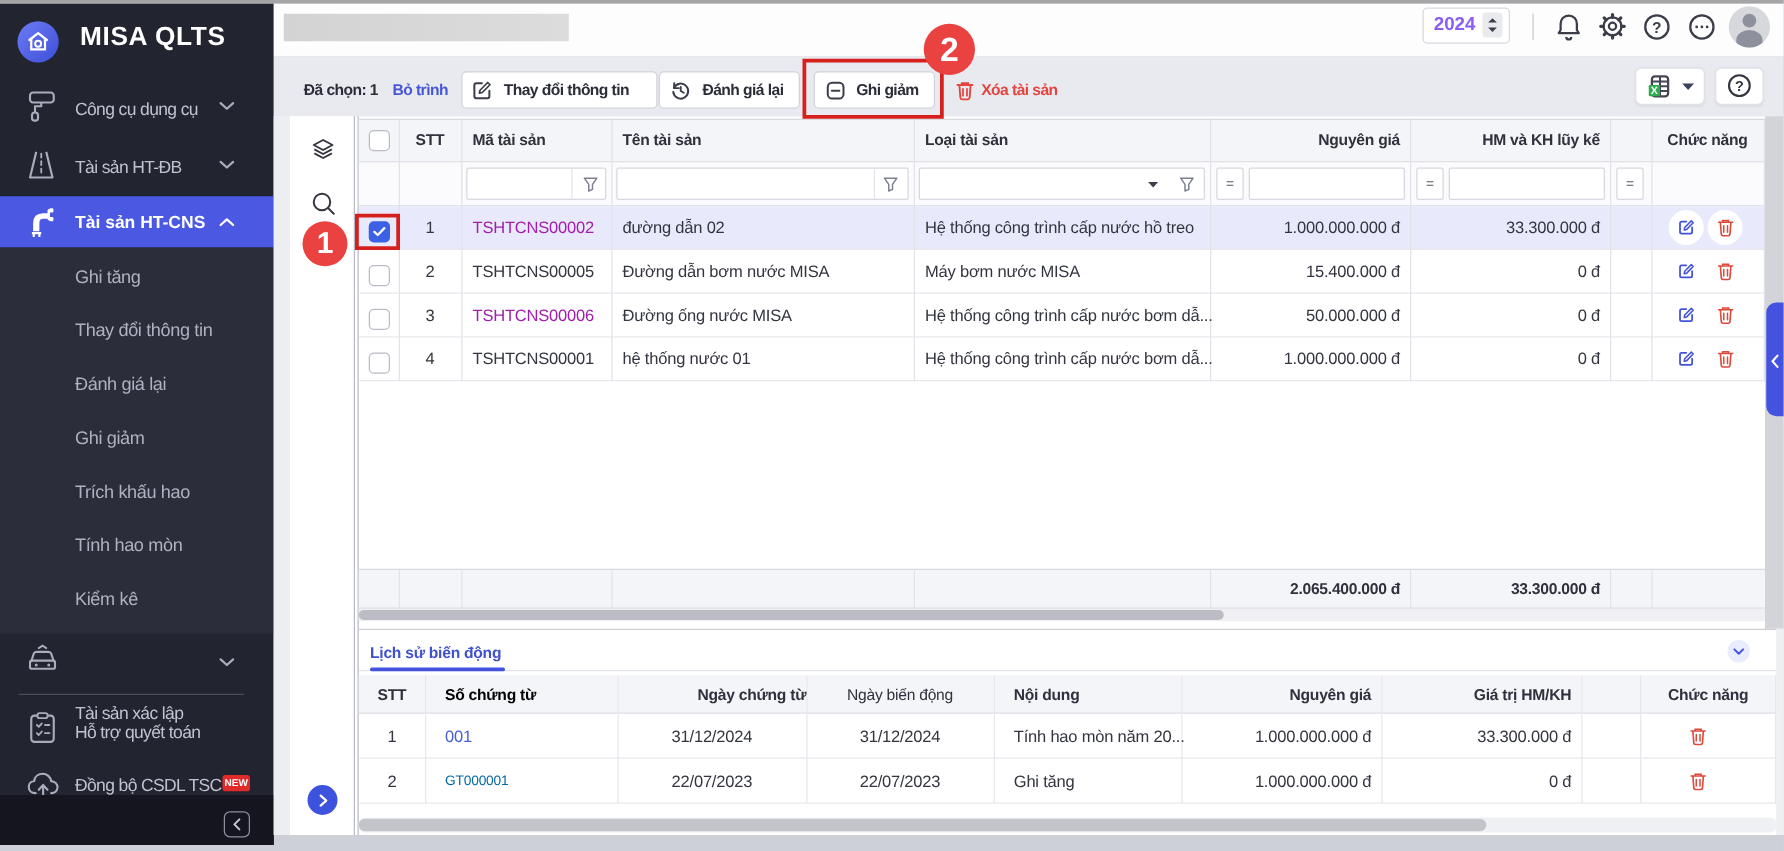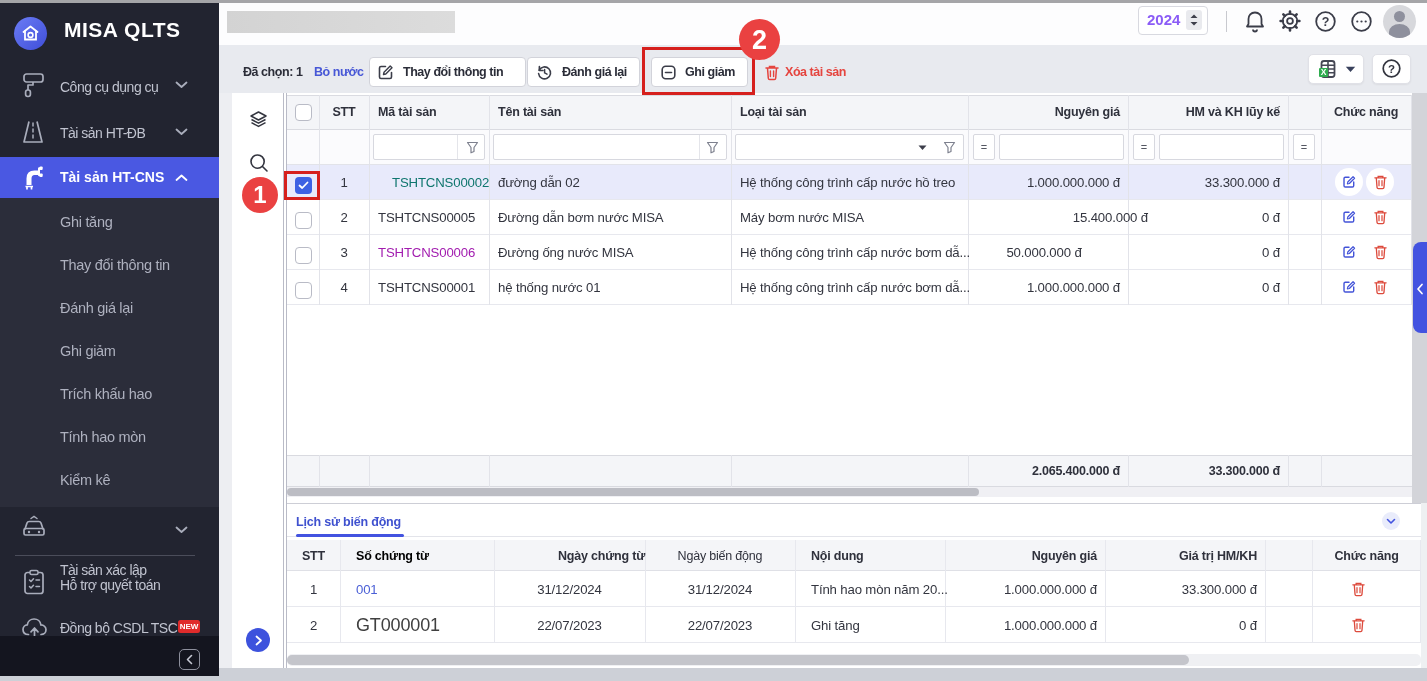--- a/index.html
+++ b/index.html
@@ -142,21 +142,21 @@
     </svg>
 
     <div class="abs" style="left:1164px;top:2px;width:33px;height:33px;border-radius:50%;background:#d7d8dc;overflow:hidden;">
       <div class="abs" style="left:11px;top:6px;width:11px;height:11px;border-radius:50%;background:#8e909d;"></div>
       <div class="abs" style="left:6px;top:19px;width:21px;height:16px;border-radius:50% 50% 0 0;background:#8e909d;"></div>
     </div>
   </div>
 
   <div class="abs" style="left:219px;top:45px;width:1208px;height:48px;background:#e8eaef;">
     <div class="abs" style="left:24px;top:27px;transform:translateY(-50%);font-size:12.5px;font-weight:bold;letter-spacing:-0.45px;color:#2b2d38;">Đã chọn: 1</div>
-    <div class="abs" style="left:95px;top:27px;transform:translateY(-50%);font-size:12.5px;font-weight:bold;letter-spacing:-0.45px;color:#4757d6;">Bỏ nước</div>
+    <div class="abs" style="left:95px;top:27px;transform:translateY(-50%);font-size:12.5px;font-weight:bold;letter-spacing:-0.45px;color:#4757d6;">Bỏ trình</div>
 
     <div class="abs" style="left:150px;top:12px;width:157px;height:30px;background:#fff;border:1px solid #d2d3da;border-radius:4px;"></div>
     <svg class="abs" style="left:158px;top:19px;" width="17" height="17" viewBox="0 0 17 17">
       <path d="M8.5 2.5 L4 2.5 Q2.5 2.5 2.5 4 L2.5 13 Q2.5 14.5 4 14.5 L13 14.5 Q14.5 14.5 14.5 13 L14.5 8.5" fill="none" stroke="#3b3d49" stroke-width="1.6" stroke-linecap="round"></path>
       <path d="M6.5 10.5 L7 8.2 L13.2 2 L15 3.8 L8.8 10 Z" fill="none" stroke="#3b3d49" stroke-width="1.4" stroke-linejoin="round"></path>
     </svg>
     <div class="abs" style="left:184px;top:27px;transform:translateY(-50%);font-size:12.5px;font-weight:bold;letter-spacing:-0.45px;color:#2b2d38;">Thay đổi thông tin</div>
 
     <div class="abs" style="left:308px;top:12px;width:113px;height:30px;background:#fff;border:1px solid #d2d3da;border-radius:4px;"></div>
     <svg class="abs" style="left:317px;top:19px;" width="17" height="17" viewBox="0 0 17 17">
@@ -277,42 +277,42 @@
     <div class="abs" style="left:712px;top:39px;width:125px;height:26px;background:#fff;border:1px solid #d7d8df;border-radius:2px;"></div>
     <div class="abs" style="left:846px;top:39px;width:22px;height:26px;background:#fff;border:1px solid #d7d8df;border-radius:2px;font-size:11px;color:#555863;text-align:center;line-height:24px;">=</div>
     <div class="abs" style="left:872px;top:39px;width:125px;height:26px;background:#fff;border:1px solid #d7d8df;border-radius:2px;"></div>
     <div class="abs" style="left:1006px;top:39px;width:22px;height:26px;background:#fff;border:1px solid #d7d8df;border-radius:2px;font-size:11px;color:#555863;text-align:center;line-height:24px;">=</div>
 
     <div class="abs" style="left:8px;top:82px;width:17px;height:17px;background:#3d61e3;border-radius:4px;"></div>
     <svg class="abs" style="left:11px;top:86px;" width="11" height="9" viewBox="0 0 11 9">
         <path d="M1.5 4.5 L4.2 7 L9.5 1.5" fill="none" stroke="#fff" stroke-width="1.8" stroke-linecap="round" stroke-linejoin="round"></path>
       </svg>
     <div class="abs" style="left:42px;top:87px;transform:translateY(-50%);width:30px;text-align:center;font-size:13.2px;letter-spacing:-0.15px;color:#33353f;">1</div>
-    <div class="abs" style="left:91px;top:87px;transform:translateY(-50%);font-size:13.2px;letter-spacing:-0.15px;color:#0f766e;margin-left:14px;">TSHTCNS00002</div>
+    <div class="abs" style="left:91px;top:87px;transform:translateY(-50%);font-size:13.2px;letter-spacing:-0.15px;color:#a21caf;">TSHTCNS00002</div>
     <div class="abs" style="left:211px;top:87px;transform:translateY(-50%);font-size:13.2px;letter-spacing:-0.15px;color:#33353f;">đường dẫn 02</div>
     <div class="abs" style="left:453px;top:87px;transform:translateY(-50%);font-size:13.2px;letter-spacing:-0.15px;color:#33353f;">Hệ thống công trình cấp nước hồ treo</div>
     <div class="abs" style="left:681px;top:87px;transform:translateY(-50%);width:152px;text-align:right;font-size:13.2px;letter-spacing:-0.15px;color:#33353f;">1.000.000.000 đ</div>
     <div class="abs" style="left:841px;top:87px;transform:translateY(-50%);width:152px;text-align:right;font-size:13.2px;letter-spacing:-0.15px;color:#33353f;">33.300.000 đ</div>
     <div class="abs" style="left:1048px;top:73px;width:28px;height:28px;border-radius:50%;background:#fff;"></div>
     <div class="abs" style="left:1079px;top:73px;width:28px;height:28px;border-radius:50%;background:#fff;"></div>
 
     <div class="abs" style="left:8px;top:117px;width:17px;height:17px;background:#fff;border:1.4px solid #b9bbc6;border-radius:4px;"></div>
     <div class="abs" style="left:42px;top:122px;transform:translateY(-50%);width:30px;text-align:center;font-size:13.2px;letter-spacing:-0.15px;color:#33353f;">2</div>
     <div class="abs" style="left:91px;top:122px;transform:translateY(-50%);font-size:13.2px;letter-spacing:-0.15px;color:#33353f;">TSHTCNS00005</div>
     <div class="abs" style="left:211px;top:122px;transform:translateY(-50%);font-size:13.2px;letter-spacing:-0.15px;color:#33353f;">Đường dẫn bơm nước MISA</div>
     <div class="abs" style="left:453px;top:122px;transform:translateY(-50%);font-size:13.2px;letter-spacing:-0.15px;color:#33353f;">Máy bơm nước MISA</div>
-    <div class="abs" style="left:681px;top:122px;transform:translateY(-50%);width:180px;text-align:right;font-size:13.2px;letter-spacing:-0.15px;color:#33353f;">15.400.000 đ</div>
+    <div class="abs" style="left:681px;top:122px;transform:translateY(-50%);width:152px;text-align:right;font-size:13.2px;letter-spacing:-0.15px;color:#33353f;">15.400.000 đ</div>
     <div class="abs" style="left:841px;top:122px;transform:translateY(-50%);width:152px;text-align:right;font-size:13.2px;letter-spacing:-0.15px;color:#33353f;">0 đ</div>
 
     <div class="abs" style="left:8px;top:152px;width:17px;height:17px;background:#fff;border:1.4px solid #b9bbc6;border-radius:4px;"></div>
     <div class="abs" style="left:42px;top:157px;transform:translateY(-50%);width:30px;text-align:center;font-size:13.2px;letter-spacing:-0.15px;color:#33353f;">3</div>
     <div class="abs" style="left:91px;top:157px;transform:translateY(-50%);font-size:13.2px;letter-spacing:-0.15px;color:#a21caf;">TSHTCNS00006</div>
     <div class="abs" style="left:211px;top:157px;transform:translateY(-50%);font-size:13.2px;letter-spacing:-0.15px;color:#33353f;">Đường ống nước MISA</div>
     <div class="abs" style="left:453px;top:157px;transform:translateY(-50%);font-size:13.2px;letter-spacing:-0.15px;color:#33353f;">Hệ thống công trình cấp nước bơm dẫ...</div>
-    <div class="abs" style="left:681px;top:157px;transform:translateY(-50%);width:152px;text-align:center;font-size:13.2px;letter-spacing:-0.15px;color:#33353f;">50.000.000 đ</div>
+    <div class="abs" style="left:681px;top:157px;transform:translateY(-50%);width:152px;text-align:right;font-size:13.2px;letter-spacing:-0.15px;color:#33353f;">50.000.000 đ</div>
     <div class="abs" style="left:841px;top:157px;transform:translateY(-50%);width:152px;text-align:right;font-size:13.2px;letter-spacing:-0.15px;color:#33353f;">0 đ</div>
 
     <div class="abs" style="left:8px;top:187px;width:17px;height:17px;background:#fff;border:1.4px solid #b9bbc6;border-radius:4px;"></div>
     <div class="abs" style="left:42px;top:192px;transform:translateY(-50%);width:30px;text-align:center;font-size:13.2px;letter-spacing:-0.15px;color:#33353f;">4</div>
     <div class="abs" style="left:91px;top:192px;transform:translateY(-50%);font-size:13.2px;letter-spacing:-0.15px;color:#33353f;">TSHTCNS00001</div>
     <div class="abs" style="left:211px;top:192px;transform:translateY(-50%);font-size:13.2px;letter-spacing:-0.15px;color:#33353f;">hệ thống nước 01</div>
     <div class="abs" style="left:453px;top:192px;transform:translateY(-50%);font-size:13.2px;letter-spacing:-0.15px;color:#33353f;">Hệ thống công trình cấp nước bơm dẫ...</div>
     <div class="abs" style="left:681px;top:192px;transform:translateY(-50%);width:152px;text-align:right;font-size:13.2px;letter-spacing:-0.15px;color:#33353f;">1.000.000.000 đ</div>
     <div class="abs" style="left:841px;top:192px;transform:translateY(-50%);width:152px;text-align:right;font-size:13.2px;letter-spacing:-0.15px;color:#33353f;">0 đ</div>
 
@@ -404,21 +404,21 @@
     <div class="abs" style="left:358px;top:86px;transform:translateY(-50%);width:150px;text-align:center;font-size:13.2px;letter-spacing:-0.15px;color:#33353f;">31/12/2024</div>
     <div class="abs" style="left:524px;top:86px;transform:translateY(-50%);font-size:13.2px;letter-spacing:-0.15px;color:#33353f;">Tính hao mòn năm 20...</div>
     <div class="abs" style="left:658px;top:86px;transform:translateY(-50%);width:152px;text-align:right;font-size:13.2px;letter-spacing:-0.15px;color:#33353f;">1.000.000.000 đ</div>
     <div class="abs" style="left:818px;top:86px;transform:translateY(-50%);width:152px;text-align:right;font-size:13.2px;letter-spacing:-0.15px;color:#33353f;">33.300.000 đ</div>
     <svg class="abs" style="left:1064px;top:78px;" width="15" height="16" viewBox="0 0 16 17">
         <path d="M2 4 h12 M5.5 4 V2.5 h5 V4 M3.5 4 l0.8 10.2 q0.1 1.3 1.4 1.3 h4.6 q1.3 0 1.4 -1.3 L12.5 4" fill="none" stroke="#dd4a3c" stroke-width="1.4" stroke-linecap="round"></path>
         <path d="M6.4 7 v5.5 M9.6 7 v5.5" stroke="#dd4a3c" stroke-width="1.3" stroke-linecap="round"></path>
       </svg>
 
     <div class="abs" style="left:0px;top:122px;transform:translateY(-50%);width:53px;text-align:center;font-size:13.2px;letter-spacing:-0.15px;color:#33353f;">2</div>
-    <div class="abs" style="left:69px;top:122px;transform:translateY(-50%);font-size:18px;letter-spacing:-0.15px;color:#404040;">GT000001</div>
+    <div class="abs" style="left:69px;top:122px;transform:translateY(-50%);font-size:11px;letter-spacing:-0.15px;color:#0369a1;">GT000001</div>
     <div class="abs" style="left:207px;top:122px;transform:translateY(-50%);width:151px;text-align:center;font-size:13.2px;letter-spacing:-0.15px;color:#33353f;">22/07/2023</div>
     <div class="abs" style="left:358px;top:122px;transform:translateY(-50%);width:150px;text-align:center;font-size:13.2px;letter-spacing:-0.15px;color:#33353f;">22/07/2023</div>
     <div class="abs" style="left:524px;top:122px;transform:translateY(-50%);font-size:13.2px;letter-spacing:-0.15px;color:#33353f;">Ghi tăng</div>
     <div class="abs" style="left:658px;top:122px;transform:translateY(-50%);width:152px;text-align:right;font-size:13.2px;letter-spacing:-0.15px;color:#33353f;">1.000.000.000 đ</div>
     <div class="abs" style="left:818px;top:122px;transform:translateY(-50%);width:152px;text-align:right;font-size:13.2px;letter-spacing:-0.15px;color:#33353f;">0 đ</div>
     <svg class="abs" style="left:1064px;top:114px;" width="15" height="16" viewBox="0 0 16 17">
         <path d="M2 4 h12 M5.5 4 V2.5 h5 V4 M3.5 4 l0.8 10.2 q0.1 1.3 1.4 1.3 h4.6 q1.3 0 1.4 -1.3 L12.5 4" fill="none" stroke="#dd4a3c" stroke-width="1.4" stroke-linecap="round"></path>
         <path d="M6.4 7 v5.5 M9.6 7 v5.5" stroke="#dd4a3c" stroke-width="1.3" stroke-linecap="round"></path>
       </svg>
 

